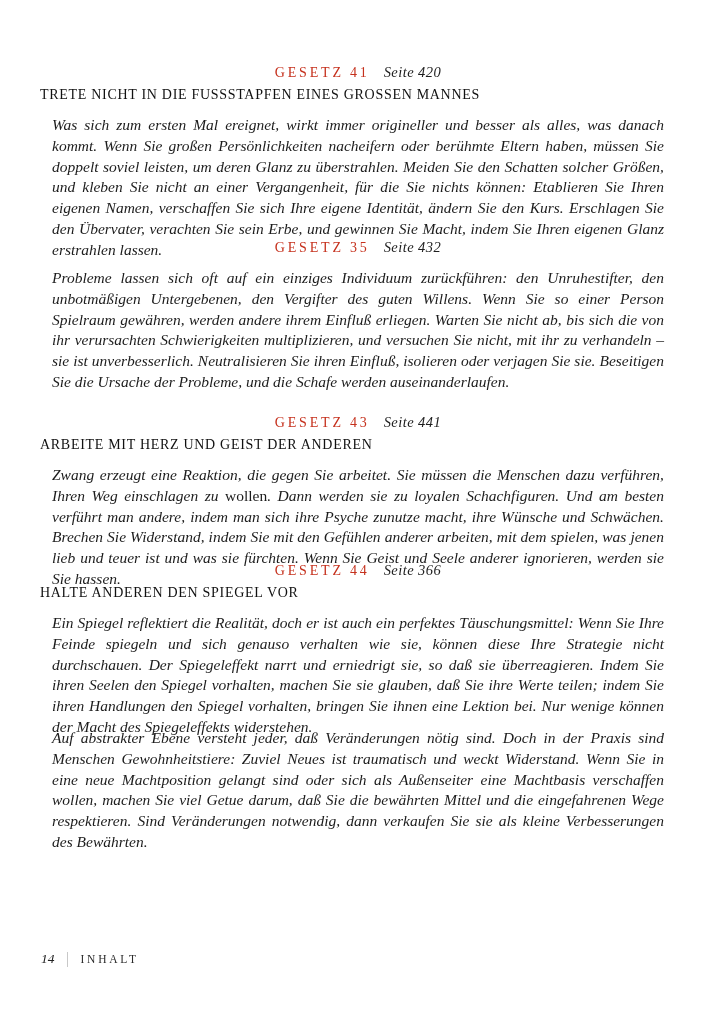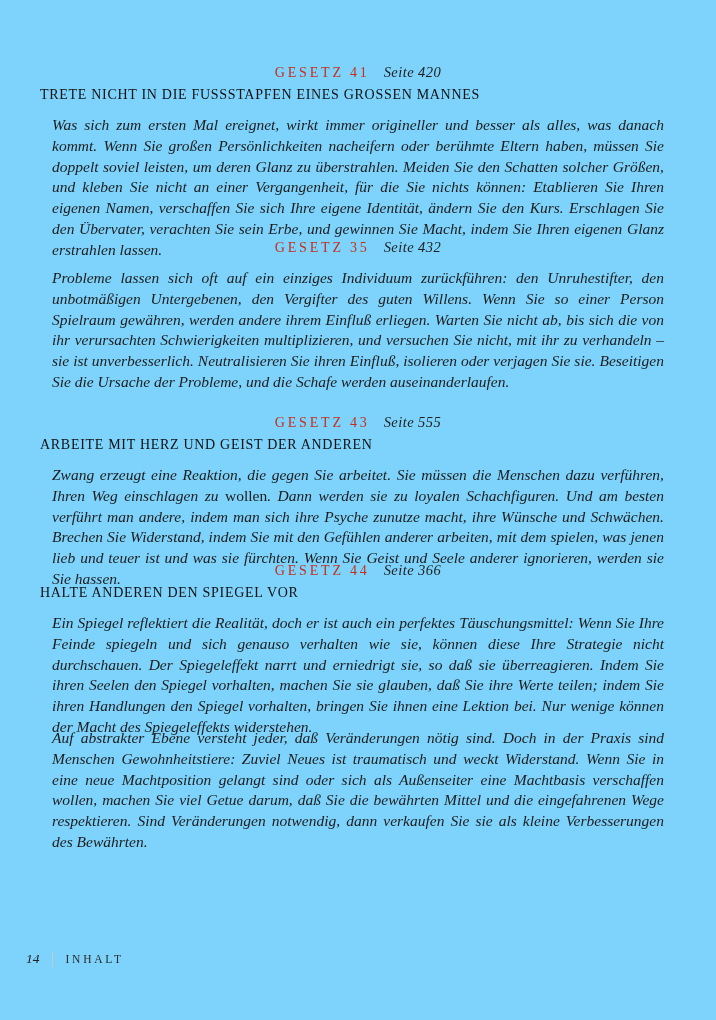--- a/index.html
+++ b/index.html
@@ -6,21 +6,21 @@
   html, body {
     margin: 0;
     padding: 0;
     background: #e8e8e8;
   }
   .page {
     position: relative;
     width: 716px;
     height: 1020px;
     margin: 0 auto;
-    background: #7dd3fc;
+    background: #ffffff;
     font-family: "Liberation Serif", "DejaVu Serif", serif;
     color: #1e1e1e;
     overflow: hidden;
   }
   .laws {
     position: absolute;
     inset: 0;
   }
   .law {
     position: absolute;
@@ -65,21 +65,21 @@
     line-height: 20.8px;
     text-align: justify;
     color: #1c1c1c;
     margin: 12px;
   }
   .law-summary .upright {
     font-style: normal;
   }
   .page-footer {
     position: absolute;
-    left: 26px;
+    left: 41px;
     top: 950px;
     display: flex;
     align-items: center;
     height: 18px;
   }
   .footer-pagenum {
     font-style: italic;
     font-size: 13.5px;
     color: #222222;
   }
@@ -111,21 +111,21 @@
 
     <section class="law">
       <div class="law-header">
         <span class="law-label">GESETZ 35</span><span class="law-pageref">Seite 432</span>
       </div>
       <p class="law-summary"><span>Probleme lassen sich oft auf ein einziges Individuum zurückführen: den Unruhestifter, den unbotmäßigen Untergebenen, den Vergifter des guten Willens. Wenn Sie so einer Person Spielraum gewähren, werden andere ihrem Einfluß erliegen. Warten Sie nicht ab, bis sich die von ihr verursachten Schwierigkeiten multiplizieren, und versuchen Sie nicht, mit ihr zu verhandeln – sie ist unverbesserlich. Neutralisieren Sie ihren Einfluß, isolieren oder verjagen Sie sie. Beseitigen Sie die Ursache der Probleme, und die Schafe werden auseinanderlaufen.</span></p>
     </section>
 
     <section class="law">
       <div class="law-header">
-        <span class="law-label">GESETZ 43</span><span class="law-pageref">Seite 555</span>
+        <span class="law-label">GESETZ 43</span><span class="law-pageref">Seite 441</span>
       </div>
       <h2 class="law-title">ARBEITE MIT HERZ UND GEIST DER ANDEREN</h2>
       <p class="law-summary"><span>Zwang erzeugt eine Reaktion, die gegen Sie arbeitet. Sie müssen die Menschen dazu verführen, Ihren Weg einschlagen zu </span><span class="upright">wollen</span><span>. Dann werden sie zu loyalen Schachfiguren. Und am besten verführt man andere, indem man sich ihre Psyche zunutze macht, ihre Wünsche und Schwächen. Brechen Sie Widerstand, indem Sie mit den Gefühlen anderer arbeiten, mit dem spielen, was jenen lieb und teuer ist und was sie fürchten. Wenn Sie Geist und Seele anderer ignorieren, werden sie Sie hassen.</span></p>
     </section>
 
     <section class="law">
       <div class="law-header">
         <span class="law-label">GESETZ 44</span><span class="law-pageref">Seite 366</span>
       </div>
       <h2 class="law-title">HALTE ANDEREN DEN SPIEGEL VOR</h2>

